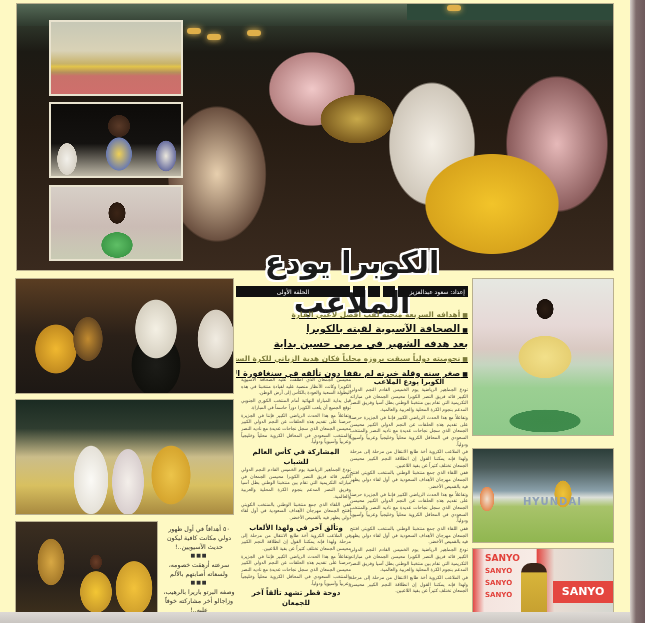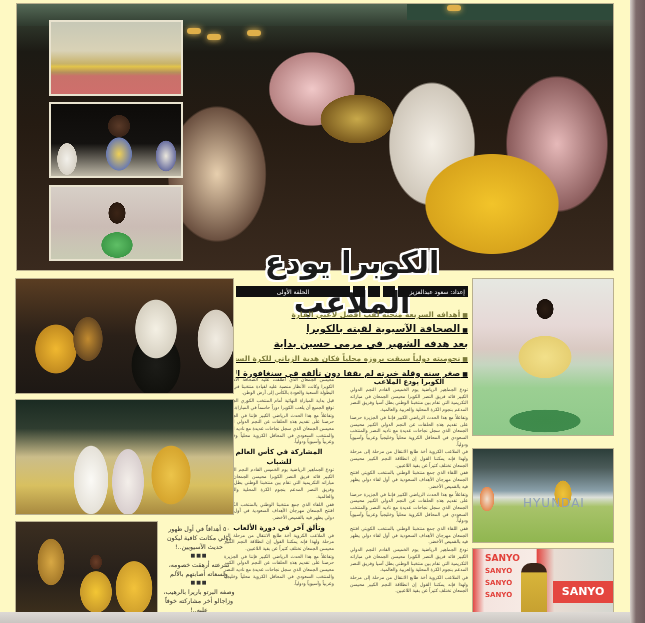--- a/index.html
+++ b/index.html
@@ -53,21 +53,21 @@
   .deck::before { content: "■ "; font-size: 6px; }
   .deck.olive { color: #7b7a3a; font-weight: bold; }
   .deck.black { color: #121212; font-size: 10px; }
   .deck.small { font-size: 7.4px; }
   .deck.noicon::before { content: ""; }
 
   .col { position: absolute; direction: rtl; font-size: 4.6px; line-height: 6.7px; color: #4a4740; text-align: justify; overflow: hidden; }
   .col p { margin-bottom: 1px; }
   .col .sub { font-weight: bold; color: #111; font-size: 7px; line-height: 10px; text-align: center; }
   .col-a { left: 350px; top: 377px; width: 118px; height: 235px; }
-  .col-b { left: 224px; top: 377px; width: 110px; height: 235px; }
+  .col-b { left: 241px; top: 377px; width: 110px; height: 235px; }
 
   .sidebar { position: absolute; left: 163px; top: 524px; width: 72px; direction: rtl; text-align: center; color: #33302b; font-size: 6.3px; line-height: 9px; }
   .sidebar .sep { letter-spacing: 1px; font-size: 5px; color: #333; }
 
   .p-trophy1 { left: 15px; top: 278px; width: 219px; height: 116px; background:
       radial-gradient(ellipse 34px 48px at 140px 50px,#f4f0e4 0%,#d7d1c2 60%,transparent 62%),
       radial-gradient(ellipse 40px 52px at 140px 86px,#1c1c18 0%,#10100c 60%,transparent 62%),
       radial-gradient(ellipse 30px 48px at 200px 60px,#f1ece2 0%,#d5cdbf 60%,transparent 62%),
       radial-gradient(ellipse 24px 36px at 72px 60px,#c28b30 0%,#6a4a22 60%,transparent 62%),
       radial-gradient(ellipse 34px 40px at 40px 70px,#f0b830 0%,#c28b20 60%,transparent 62%),
@@ -85,21 +85,21 @@
       linear-gradient(180deg,#3b2e20 0%,#27201a 60%,#3b2e1c 100%); }
   .p-squat { left: 472px; top: 278px; width: 142px; height: 158px; background:
       radial-gradient(ellipse 12px 14px at 72px 30px,#2a1c12 0%,#1c120c 70%,transparent 72%),
       radial-gradient(ellipse 40px 32px at 72px 78px,#f2e08a 0%,#e6cf72 65%,transparent 67%),
       radial-gradient(ellipse 50px 16px at 72px 142px,#3e8a4a 0%,#3f8b4c 70%,transparent 72%),
       linear-gradient(180deg,#e6e8e2 0%,#e6d8d6 30%,#d9c9c2 45%,#c5d6c0 55%,#9bcf92 70%,#8fc98a 100%); }
   .p-match { left: 472px; top: 448px; width: 142px; height: 95px; background:
       radial-gradient(ellipse 14px 22px at 90px 45px,#f0c43a 0%,#d7a72a 60%,transparent 62%),
       radial-gradient(ellipse 12px 20px at 14px 50px,#f2e0d0 0%,#e48a52 60%,transparent 62%),
       linear-gradient(180deg,#2c3e3a 0%,#4a5a58 20%,#8aa0aa 45%,#dde0da 52%,#a8c36a 62%,#90b650 100%); }
-  .hyundai { position:absolute; left:50px; top:47px; font-size:12px; color:#8ea0b6; letter-spacing:1px; font-weight:normal; }
+  .hyundai { position:absolute; left:50px; top:47px; font-size:10px; color:#8ea0b6; letter-spacing:1px; font-weight:bold; }
   .p-sanyo { left: 472px; top: 548px; width: 142px; height: 65px; background:
       linear-gradient(90deg,#e24a45 0%,#f4e4df 8%,#f7ece6 45%,#e24a45 46%,#e8dcd3 58%,#d5d7d0 100%); }
   .sanyo { position:absolute; font-weight:bold; color:#e2403a; font-size:9px; }
   .sanyo-big { position:absolute; left:80px; top:32px; width:60px; height:22px; background:#e4463f; color:#fff; font-weight:bold; font-size:11px; line-height:22px; text-align:center; }
   .sanyo-player { position:absolute; left:48px; top:14px; width:26px; height:51px; border-radius:10px 10px 0 0; background: linear-gradient(180deg,#3a2418 0%,#3a2418 18%,#d8b43a 19%,#c6a030 100%); }
 </style>
 </head>
 <body>
 
 <div class="page">
@@ -150,23 +150,24 @@
     <p>في الملاعب الكروية أخذ طابع الانتقال من مرحلة إلى مرحلة ولهذا فإنه يمكننا القول إن انطلاقة النجم الكبير محيسن الجمعان تختلف كثيراً عن بقية اللاعبين.</p>
   </div>
 
   <div class="col col-b">
     <p>محيسن الجمعان الذي أطلقت عليه الصحافة الآسيوية الكوبرا وكانت الأنظار منصبة عليه لقيادة منتخبنا في هذه البطولة السعبة والعودة بالكأس إلى أرض الوطن.</p>
     <p>قبل بداية المباراة النهائية أمام المنتخب الكوري الجنوبي توقع الجميع أن يلعب الكوبرا دوراً حاسماً في المباراة.</p>
     <p>وتفاعلاً مع هذا الحدث الرياضي الكبير فإننا في الجزيرة حرصنا على تقديم هذه الحلقات عن النجم الدولي الكبير محيسن الجمعان الذي سجل نجاحات عديدة مع ناديه النصر والمنتخب السعودي في المحافل الكروية محلياً وخليجياً وعربياً وآسيوياً ودولياً.</p>
     <div class="sub">المشاركة في كأس العالم للشباب</div>
     <p>تودع الجماهير الرياضية يوم الخميس القادم النجم الدولي الكبير قائد فريق النصر الكوبرا محيسن الجمعان في مباراته التكريمية التي تقام بين منتخبنا الوطني بطل آسيا وفريق النصر المدعم بنجوم الكرة المحلية والعربية والعالمية.</p>
     <p>ففي اللقاء الذي جمع منتخبنا الوطني بالمنتخب الكويتي افتتح الجمعان مهرجان الأهداف السعودية في أول لقاء دولي يظهر فيه بالقميص الأخضر.</p>
-    <div class="sub">وتألق آخر في دورة الألعاب</div>
+    <div class="sub">وتألق آخر في ولهذا الألعاب</div>
     <p>في الملاعب الكروية أخذ طابع الانتقال من مرحلة إلى مرحلة ولهذا فإنه يمكننا القول إن انطلاقة النجم الكبير محيسن الجمعان تختلف كثيراً عن بقية اللاعبين.</p>
     <p>وتفاعلاً مع هذا الحدث الرياضي الكبير فإننا في الجزيرة حرصنا على تقديم هذه الحلقات عن النجم الدولي الكبير محيسن الجمعان الذي سجل نجاحات عديدة مع ناديه النصر والمنتخب السعودي في المحافل الكروية محلياً وخليجياً وعربياً وآسيوياً ودولياً.</p>
+    <div class="sub">دوحة قطر تشهد تألقاً آخر للجمعان</div>
   </div>
 
   <div class="sidebar">
     <div>٥٠ أهدافاً في أول ظهور دولي مكانت كافية ليكون حديث الآسيويين..!</div>
     <div class="sep">■■■</div>
     <div>سرعته أرهقت خصومه، ولسعاته أصابتهم بالألم</div>
     <div class="sep">■■■</div>
     <div>وصفه البرتو باريرا بالرهيب، وزاجالو أخر مشاركته خوفاً عليه..!</div>
     <div class="sep">■■■</div>
   </div>

